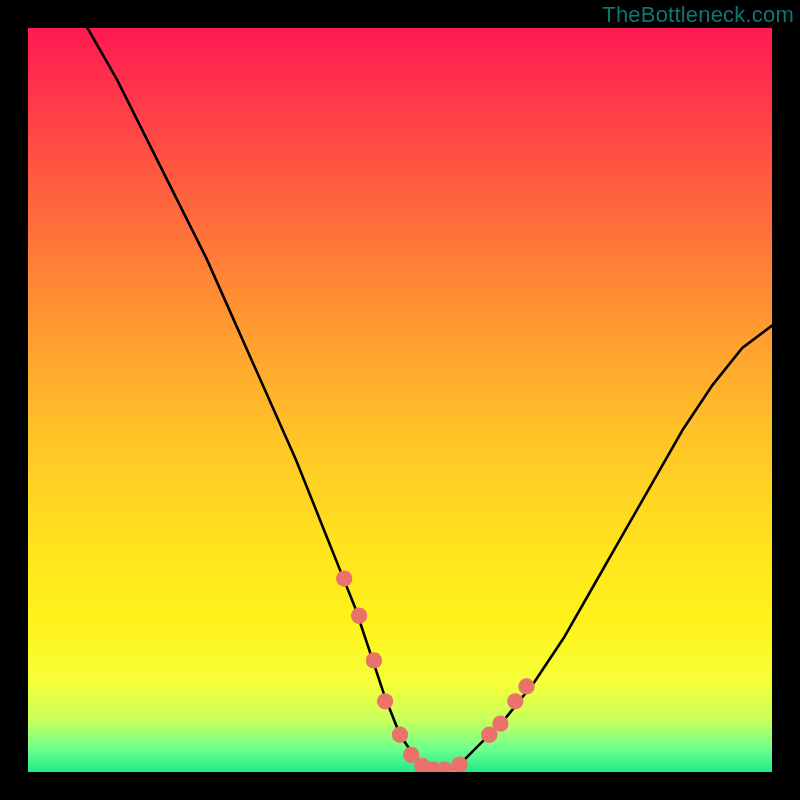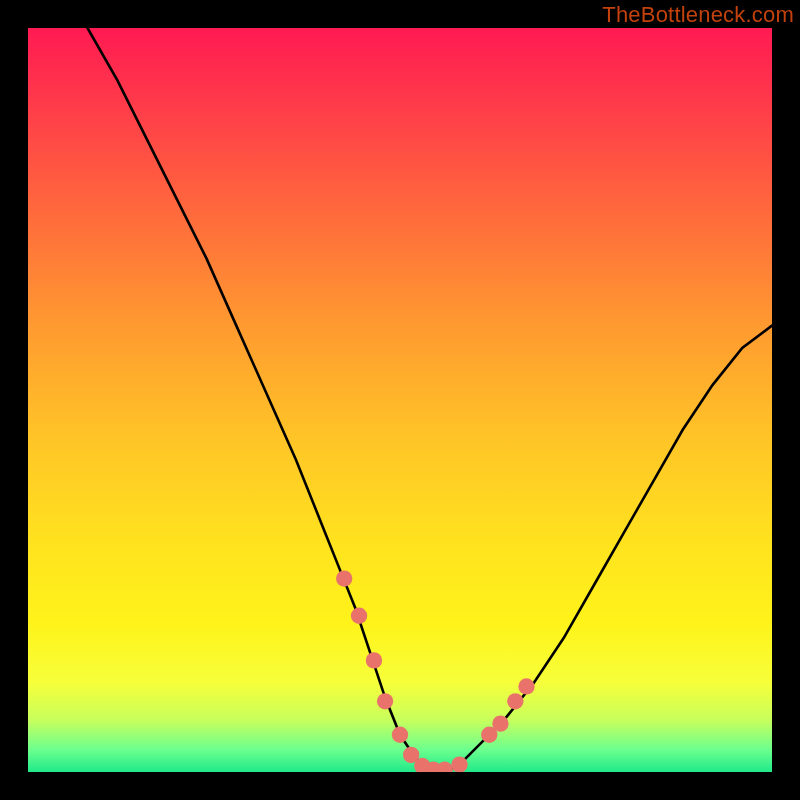--- a/index.html
+++ b/index.html
@@ -36,21 +36,21 @@
       #f6ff3a 88%,
       #c8ff5c 93%,
       #6cff8e 97%,
       #20e98a 100%
     );
   }
   .watermark {
     position: absolute;
     top: 2px;
     right: 6px;
-    color: #c2410c;
+    color: #0f766e;
     font-size: 22px;
     font-weight: 500;
     letter-spacing: 0.2px;
     font-family: Arial, Helvetica, sans-serif;
   }
   svg.curve {
     position: absolute;
     left: 0;
     top: 0;
     width: 744px;

